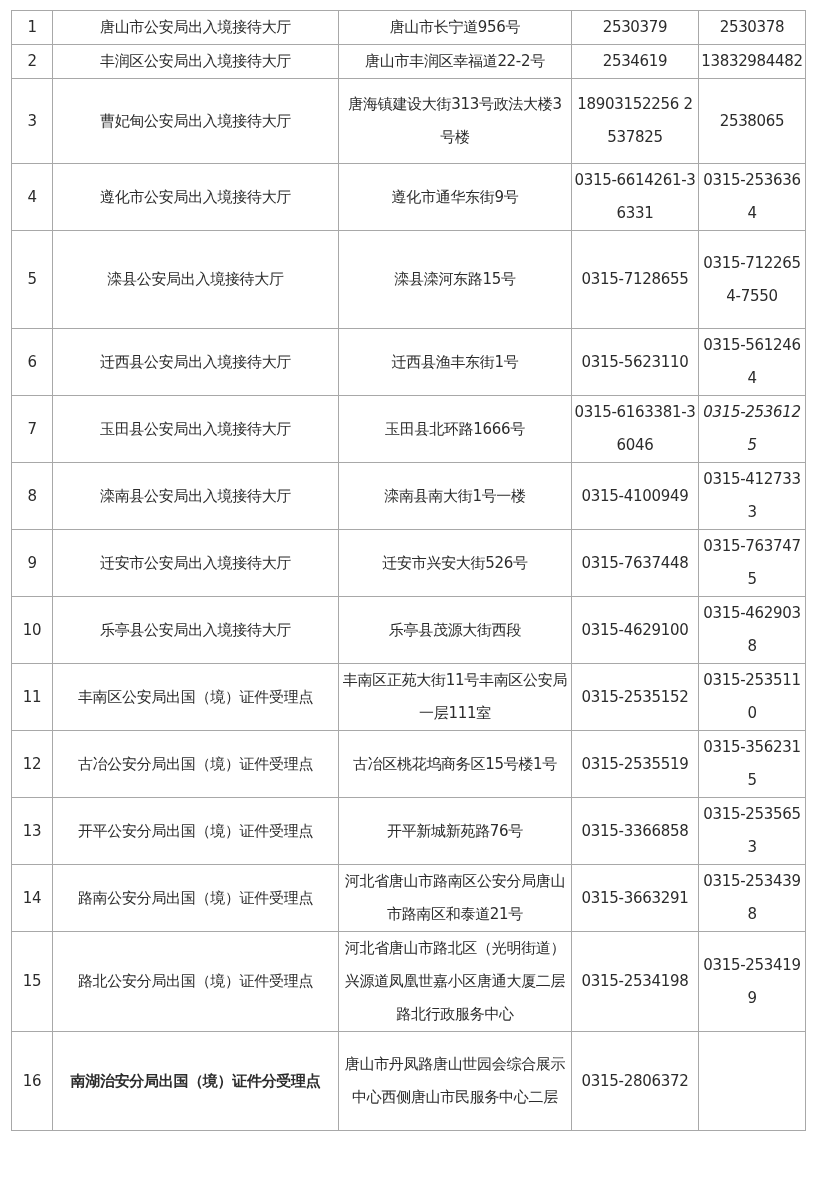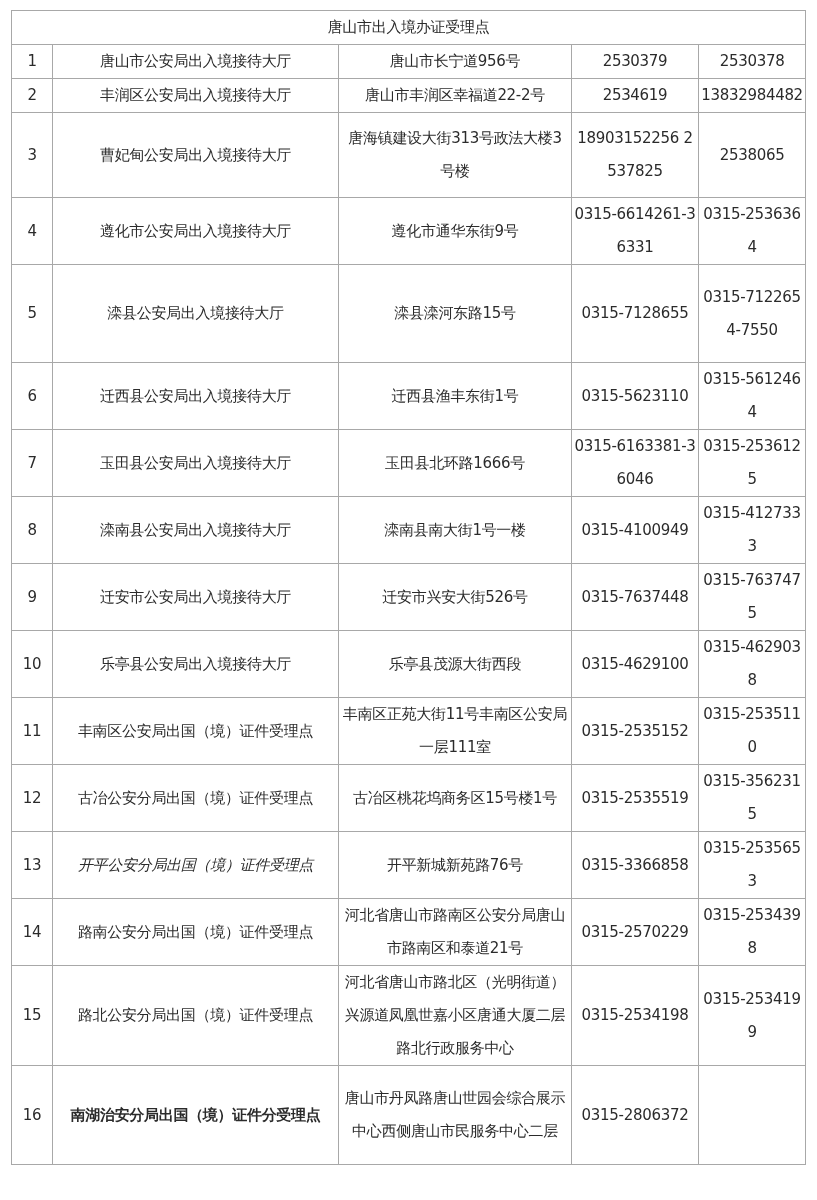--- a/index.html
+++ b/index.html
@@ -25,23 +25,20 @@
 
 <table class="grid">
   <colgroup>
       <col class="c0">
       <col class="c1">
       <col class="c2">
       <col class="c3">
       <col class="c4">
     </colgroup>
   <tbody id="tbody">
-    <tr>
-      <td class="title-cell" colspan="5">唐山市出入境办证受理点</td>
-    </tr>
   <tr style="height: 34px;">
         <td style="height: 33px;"><span class="cell-text">1</span></td>
         <td style="height: 33px;"><span class="cell-text">唐山市公安局出入境接待大厅</span></td>
         <td style="height: 33px;"><span class="cell-text">唐山市长宁道956号</span></td>
         <td style="height: 33px;"><span class="cell-text">2530379</span></td>
         <td style="height: 33px;"><span class="cell-text">2530378</span></td>
       </tr>
       <tr style="height: 34px;">
         <td style="height: 33px;"><span class="cell-text">2</span></td>
         <td style="height: 33px;"><span class="cell-text">丰润区公安局出入境接待大厅</span></td>
@@ -75,21 +72,21 @@
         <td style="height: 65px; margin-top: 16px;"><span class="cell-text">迁西县公安局出入境接待大厅</span></td>
         <td style="height: 65px;"><span class="cell-text">迁西县渔丰东街1号</span></td>
         <td style="height: 65px;"><span class="cell-text">0315-5623110</span></td>
         <td style="height: 65px;"><span class="cell-text">0315-5612464</span></td>
       </tr>
       <tr style="height: 66px;">
         <td style="height: 65px;"><span class="cell-text">7</span></td>
         <td style="height: 65px;"><span class="cell-text">玉田县公安局出入境接待大厅</span></td>
         <td style="height: 65px;"><span class="cell-text">玉田县北环路1666号</span></td>
         <td style="height: 65px;"><span class="cell-text">0315-6163381-36046</span></td>
-        <td style="height: 65px;"><span class="cell-text">0315-2536125</span></td>
+        <td style="height: 65px; font-style: italic;"><span class="cell-text">0315-2536125</span></td>
       </tr>
       <tr style="height: 66px;">
         <td style="height: 65px;"><span class="cell-text">8</span></td>
         <td style="height: 65px;"><span class="cell-text">滦南县公安局出入境接待大厅</span></td>
         <td style="height: 65px; border-radius: 7px;"><span class="cell-text">滦南县南大街1号一楼</span></td>
         <td style="height: 65px;"><span class="cell-text">0315-4100949</span></td>
         <td style="height: 65px;"><span class="cell-text">0315-4127333</span></td>
       </tr>
       <tr style="height: 66px;">
         <td style="height: 65px;"><span class="cell-text">9</span></td>
@@ -114,30 +111,30 @@
       </tr>
       <tr style="height: 66px;">
         <td style="height: 65px;"><span class="cell-text">12</span></td>
         <td style="height: 65px;"><span class="cell-text">古冶公安分局出国（境）证件受理点</span></td>
         <td style="height: 65px;"><span class="cell-text">古冶区桃花坞商务区15号楼1号</span></td>
         <td style="height: 65px;"><span class="cell-text">0315-2535519</span></td>
         <td style="height: 65px;"><span class="cell-text">0315-3562315</span></td>
       </tr>
       <tr style="height: 66px;">
         <td style="height: 65px;"><span class="cell-text">13</span></td>
-        <td style="height: 65px; font-style: italic;"><span class="cell-text">开平公安分局出国（境）证件受理点</span></td>
+        <td style="height: 65px;"><span class="cell-text">开平公安分局出国（境）证件受理点</span></td>
         <td style="height: 65px;"><span class="cell-text">开平新城新苑路76号</span></td>
         <td style="height: 65px;"><span class="cell-text">0315-3366858</span></td>
         <td style="height: 65px; margin-top: 25px;"><span class="cell-text">0315-2535653</span></td>
       </tr>
       <tr style="height: 66px;">
         <td style="height: 65px;"><span class="cell-text">14</span></td>
         <td style="height: 65px;"><span class="cell-text">路南公安分局出国（境）证件受理点</span></td>
         <td style="height: 65px;"><span class="cell-text">河北省唐山市路南区公安分局唐山市路南区和泰道21号</span></td>
-        <td style="height: 65px;"><span class="cell-text">0315-2570229</span></td>
+        <td style="height: 65px;"><span class="cell-text">0315-3663291</span></td>
         <td style="height: 65px;"><span class="cell-text">0315-2534398</span></td>
       </tr>
       <tr style="height: 97px;">
         <td style="height: 96px;"><span class="cell-text">15</span></td>
         <td style="height: 96px;"><span class="cell-text">路北公安分局出国（境）证件受理点</span></td>
         <td style="height: 96px;"><span class="cell-text">河北省唐山市路北区（光明街道）兴源道凤凰世嘉小区唐通大厦二层路北行政服务中心</span></td>
         <td style="height: 96px;"><span class="cell-text">0315-2534198</span></td>
         <td style="height: 96px;"><span class="cell-text">0315-2534199</span></td>
       </tr>
       <tr style="height: 99px;">

